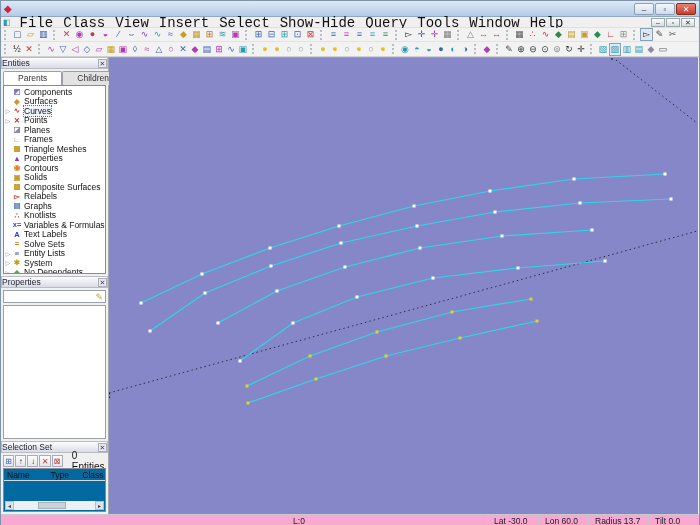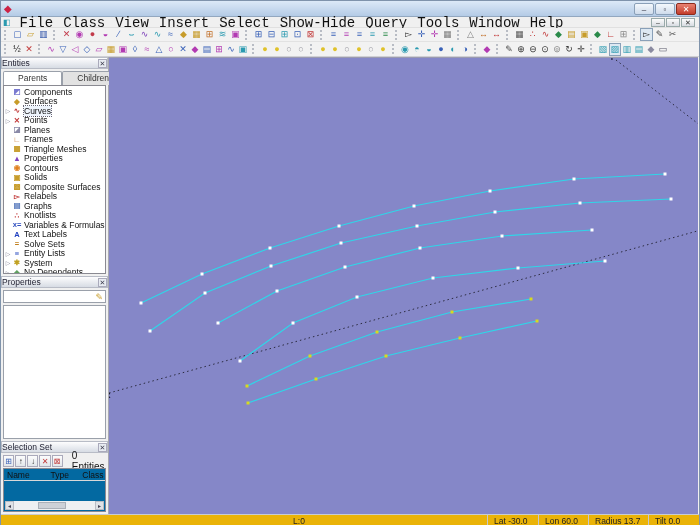--- a/index.html
+++ b/index.html
@@ -58,21 +58,21 @@
   .sel-col:nth-child(2){width:32px;}
   .sel-col:nth-child(3){width:26px;}
   .hscroll{position:absolute;left:1px;right:1px;bottom:1px;height:9px;background:#eef0f2;display:flex;align-items:center;}
   .hs-arrow{width:9px;height:9px;font-size:6px;line-height:9px;text-align:center;color:#445;background:#dfe2e6;border:1px solid #b8bcc4;box-sizing:border-box;}
   .hs-track{flex:1;height:9px;position:relative;}
   .hs-thumb{position:absolute;left:30%;width:28px;height:7px;top:1px;background:#cdd1d7;border:1px solid #aab0b8;box-sizing:border-box;}
   
   #viewport{position:absolute;left:108px;top:56px;width:589px;height:457px;background:#8587c8;border-top:1px solid #9a9ab0;box-sizing:border-box;}
   #viewport svg{display:block;}
   
-  .statusbar{position:absolute;left:0;top:513px;width:100%;height:12px;background:#eab308;border-top:1px solid #c8ccd2;display:flex;font-size:8.5px;color:#222;box-sizing:border-box;}
+  .statusbar{position:absolute;left:0;top:513px;width:100%;height:12px;background:#f9a8d4;border-top:1px solid #c8ccd2;display:flex;font-size:8.5px;color:#222;box-sizing:border-box;}
   .sb-seg{border-right:1px solid #c4c8ce;height:100%;display:flex;align-items:center;box-sizing:border-box;}
   .sb-left{width:487px;justify-content:center;padding-left:110px;box-sizing:border-box;}
   .sb-f1{width:51px;padding-left:6px;}
   .sb-f2{width:50px;padding-left:6px;}
   .sb-f3{width:60px;padding-left:6px;}
   .sb-f4{flex:1;padding-left:6px;border-right:none;}
 </style>
 </head>
 <body>
 

